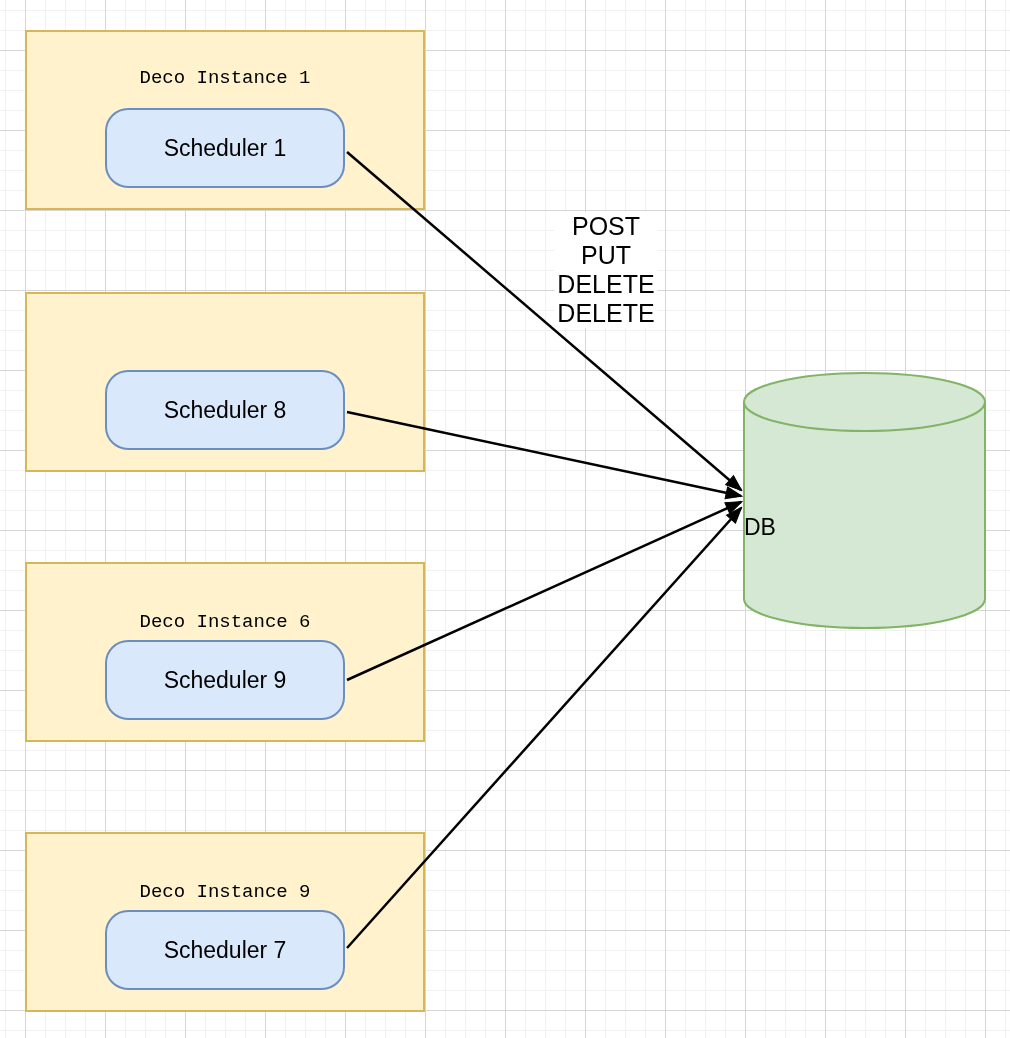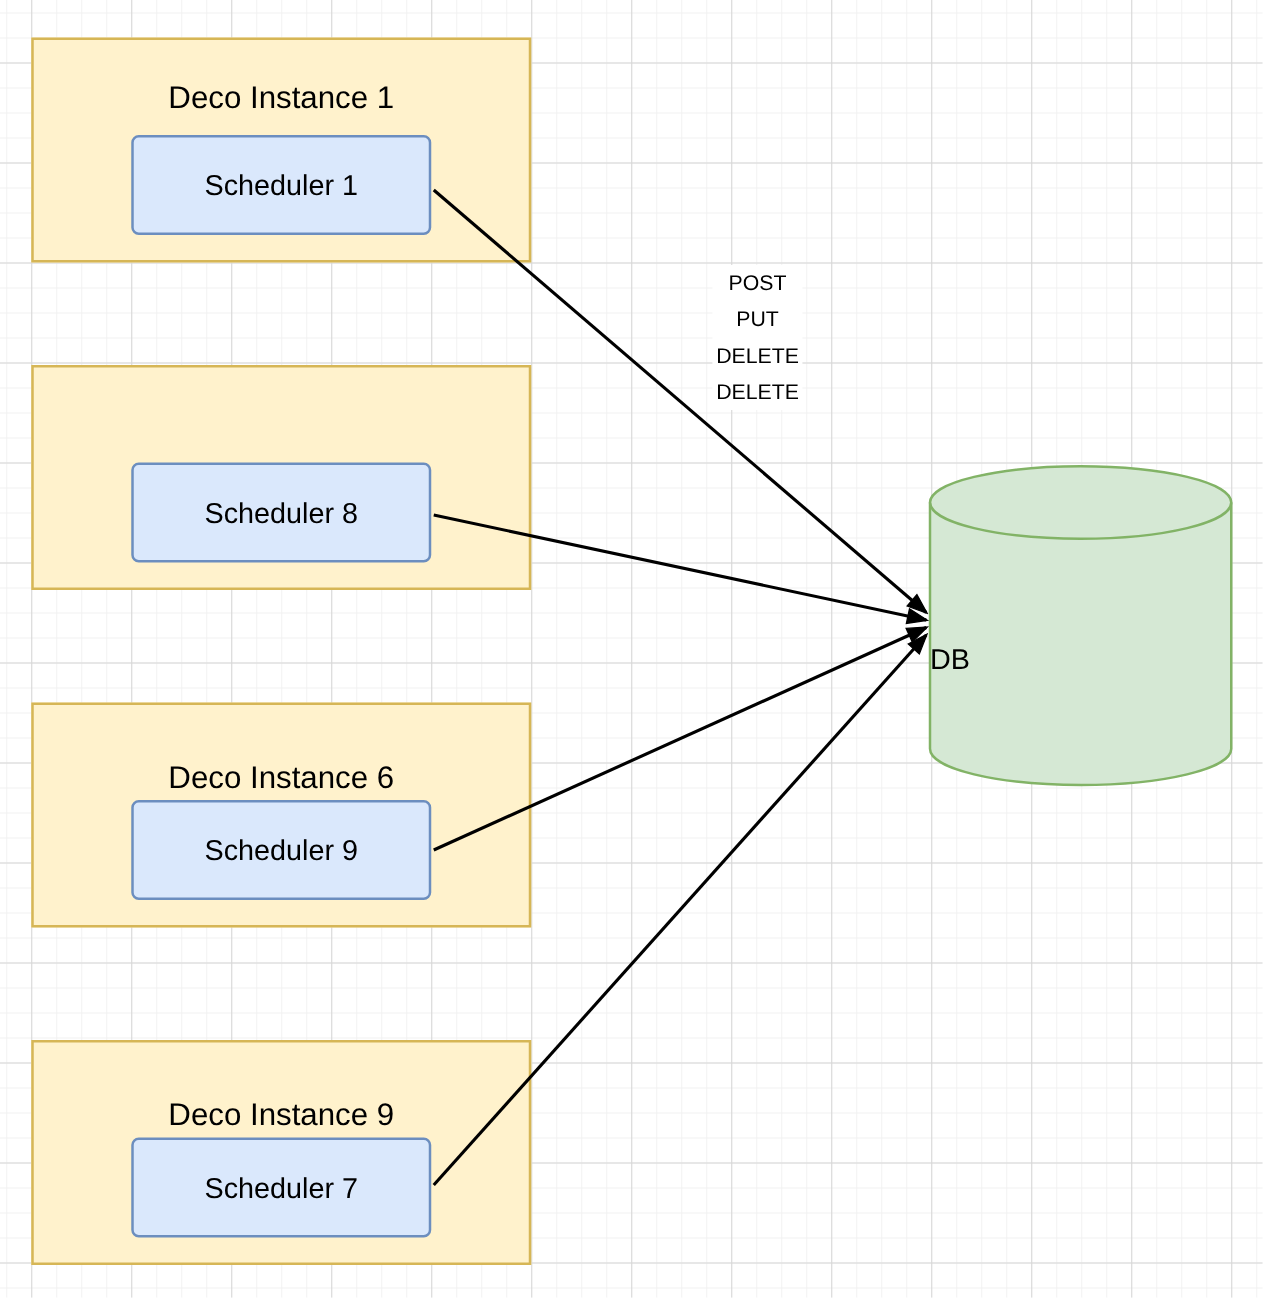--- a/index.html
+++ b/index.html
@@ -32,38 +32,39 @@
     background: #FFF2CC;
     border: 2px solid #D6B656;
     z-index: 2;
   }
   .instance-title {
     position: absolute;
     left: 0;
     right: 0;
     top: 44px;
     text-align: center;
-    font-size: 25px;
+    font-size: 19px;
     line-height: 28px;
     color: #000;
     white-space: nowrap;
+    font-family: Liberation Mono, monospace;
   }
   .instance-title.first {
     top: 32px;
   }
   .scheduler {
     position: absolute;
     left: 78px;
     top: 76px;
     width: 240px;
     height: 80px;
     box-sizing: border-box;
     background: #DAE8FC;
     border: 2px solid #6C8EBF;
-    border-radius: 6px;
+    border-radius: 23px;
     display: flex;
     align-items: center;
     justify-content: center;
     font-size: 23px;
     color: #000;
   }
 
   .edges-svg {
     position: absolute;
     left: 0;
@@ -86,21 +87,21 @@
     z-index: 4;
   }
 
   .edge-label {
     position: absolute;
     left: 606px;
     top: 212px;
     transform: translateX(-50%);
     background: #ffffff;
     text-align: center;
-    font-size: 17px;
+    font-size: 25px;
     line-height: 29px;
     color: #000;
     padding: 0 3px;
     z-index: 4;
     white-space: nowrap;
   }
 </style>
 </head>
 <body>
 

